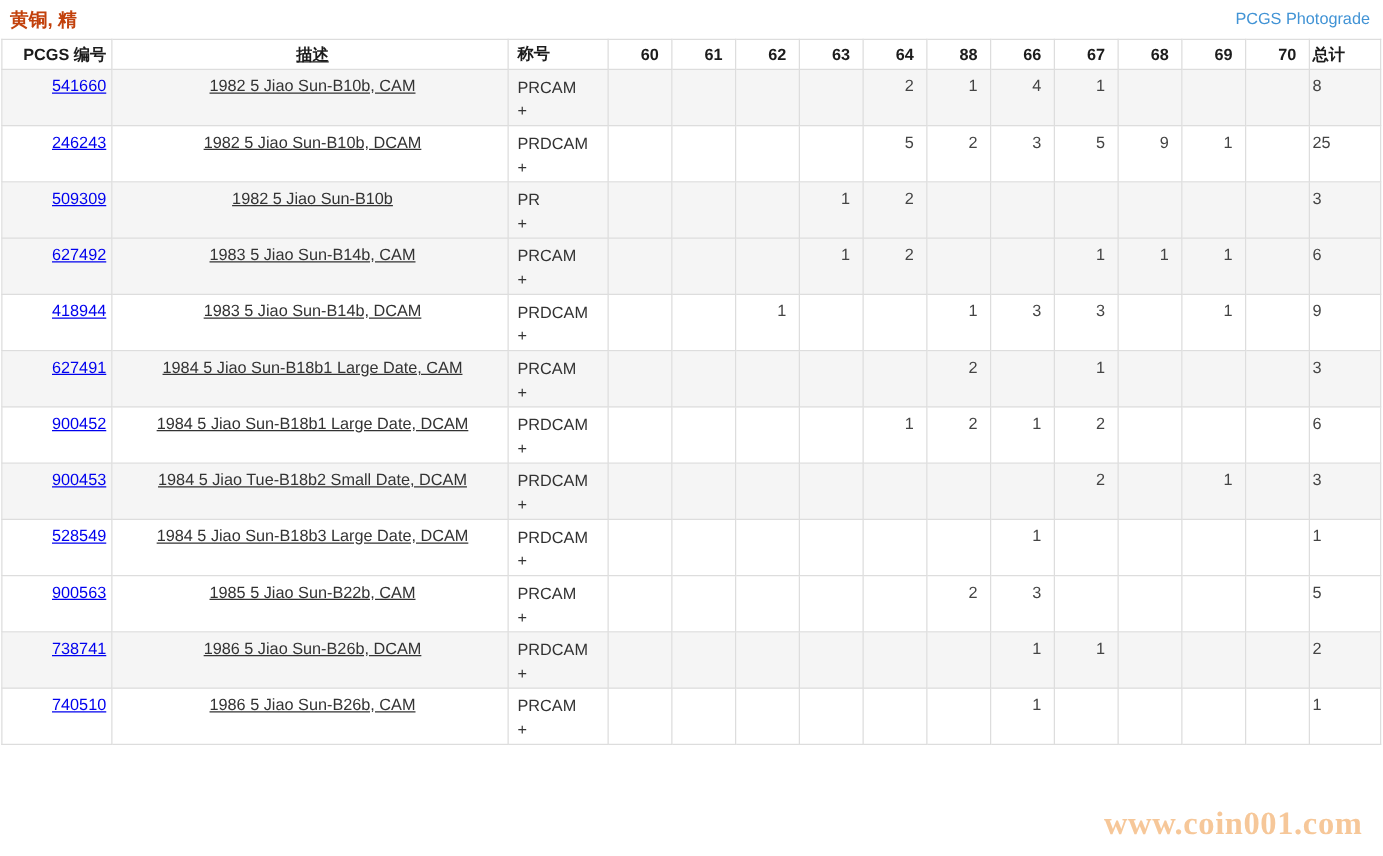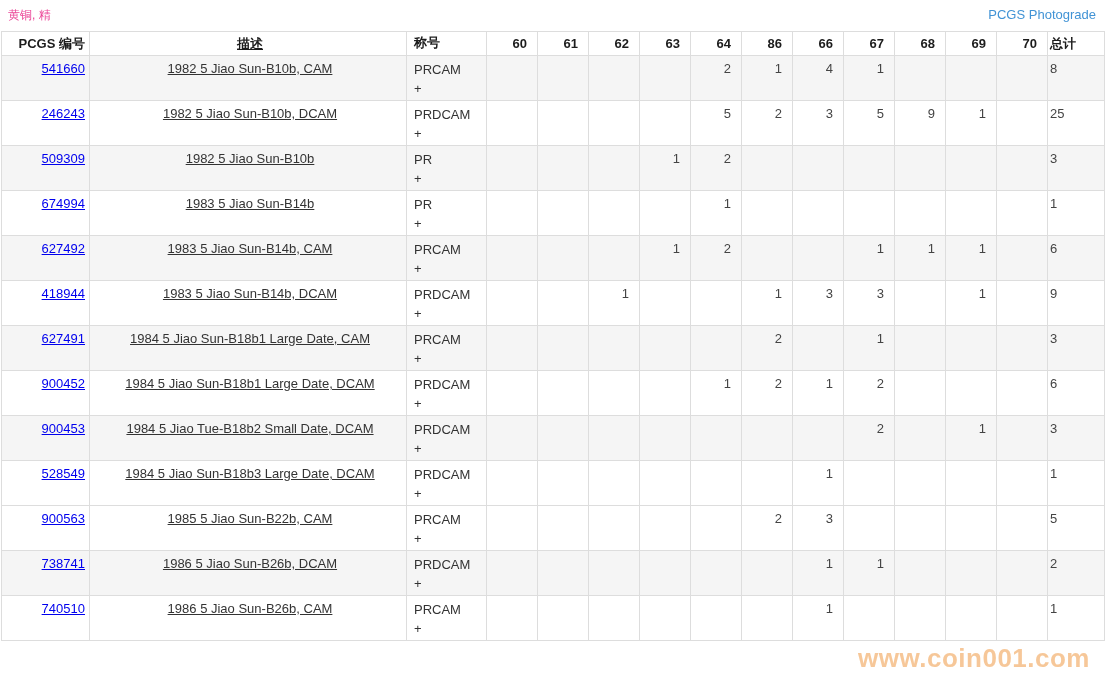--- a/index.html
+++ b/index.html
@@ -22,23 +22,23 @@
     overflow:hidden;
   }
   .topbar{
     display:flex;
     justify-content:space-between;
     align-items:flex-start;
     padding:7px 8px 0 8px;
     height:31px;
   }
   .page-title{
-    font-size:12px;
-    font-weight:normal;
-    color:#ec4899;
+    font-size:15px;
+    font-weight:bold;
+    color:#c2410c;
   }
   .photograde-link{
     font-size:13px;
     color:var(--photograde-blue);
     text-decoration:none;
     padding-right:2px;
   }
   table.pop-table{
     width:1103px;
     border-collapse:collapse;
@@ -70,20 +70,21 @@
   .watermark{
     position:absolute;
     right:16px;
     bottom:11px;
     font-size:26px;
     font-weight:bold;
     color:var(--watermark-orange);
     opacity:0.9;
     letter-spacing:0.5px;
     pointer-events:none;
+    font-family:Liberation Serif, serif;
   }
 </style>
 </head>
 <body>
 
 <div class="topbar">
   <div class="page-title">黄铜, 精</div>
   <a class="photograde-link" href="#">PCGS Photograde</a>
 </div>
 
@@ -91,21 +92,21 @@
   <thead>
     <tr>
       <th class="num-col">PCGS 编号</th>
       <th class="desc-col">描述</th>
       <th class="desig-col">称号</th>
       <th class="grade-col">60</th>
       <th class="grade-col">61</th>
       <th class="grade-col">62</th>
       <th class="grade-col">63</th>
       <th class="grade-col">64</th>
-      <th class="grade-col">86</th>
+      <th class="grade-col">88</th>
       <th class="grade-col">66</th>
       <th class="grade-col">67</th>
       <th class="grade-col">68</th>
       <th class="grade-col">69</th>
       <th class="grade-col">70</th>
       <th class="total-col">总计</th>
     </tr>
   </thead>
   <tbody>
       <tr class="stripe">
@@ -161,40 +162,20 @@
         <td class="grade-col">1</td>
         <td class="grade-col">2</td>
         <td class="grade-col"></td>
         <td class="grade-col"></td>
         <td class="grade-col"></td>
         <td class="grade-col"></td>
         <td class="grade-col"></td>
         <td class="grade-col"></td>
         <td class="total-col">3</td>
       </tr>
-      <tr>
-        <td class="num-col"><a href="#">674994</a></td>
-        <td class="desc-col">1983 5 Jiao Sun-B14b</td>
-        <td class="desig-col">
-          <div>PR</div>
-          <div>+</div>
-        </td>
-        <td class="grade-col"></td>
-        <td class="grade-col"></td>
-        <td class="grade-col"></td>
-        <td class="grade-col"></td>
-        <td class="grade-col">1</td>
-        <td class="grade-col"></td>
-        <td class="grade-col"></td>
-        <td class="grade-col"></td>
-        <td class="grade-col"></td>
-        <td class="grade-col"></td>
-        <td class="grade-col"></td>
-        <td class="total-col">1</td>
-      </tr>
       <tr class="stripe">
         <td class="num-col"><a href="#">627492</a></td>
         <td class="desc-col">1983 5 Jiao Sun-B14b, CAM</td>
         <td class="desig-col">
           <div>PRCAM</div>
           <div>+</div>
         </td>
         <td class="grade-col"></td>
         <td class="grade-col"></td>
         <td class="grade-col"></td>

